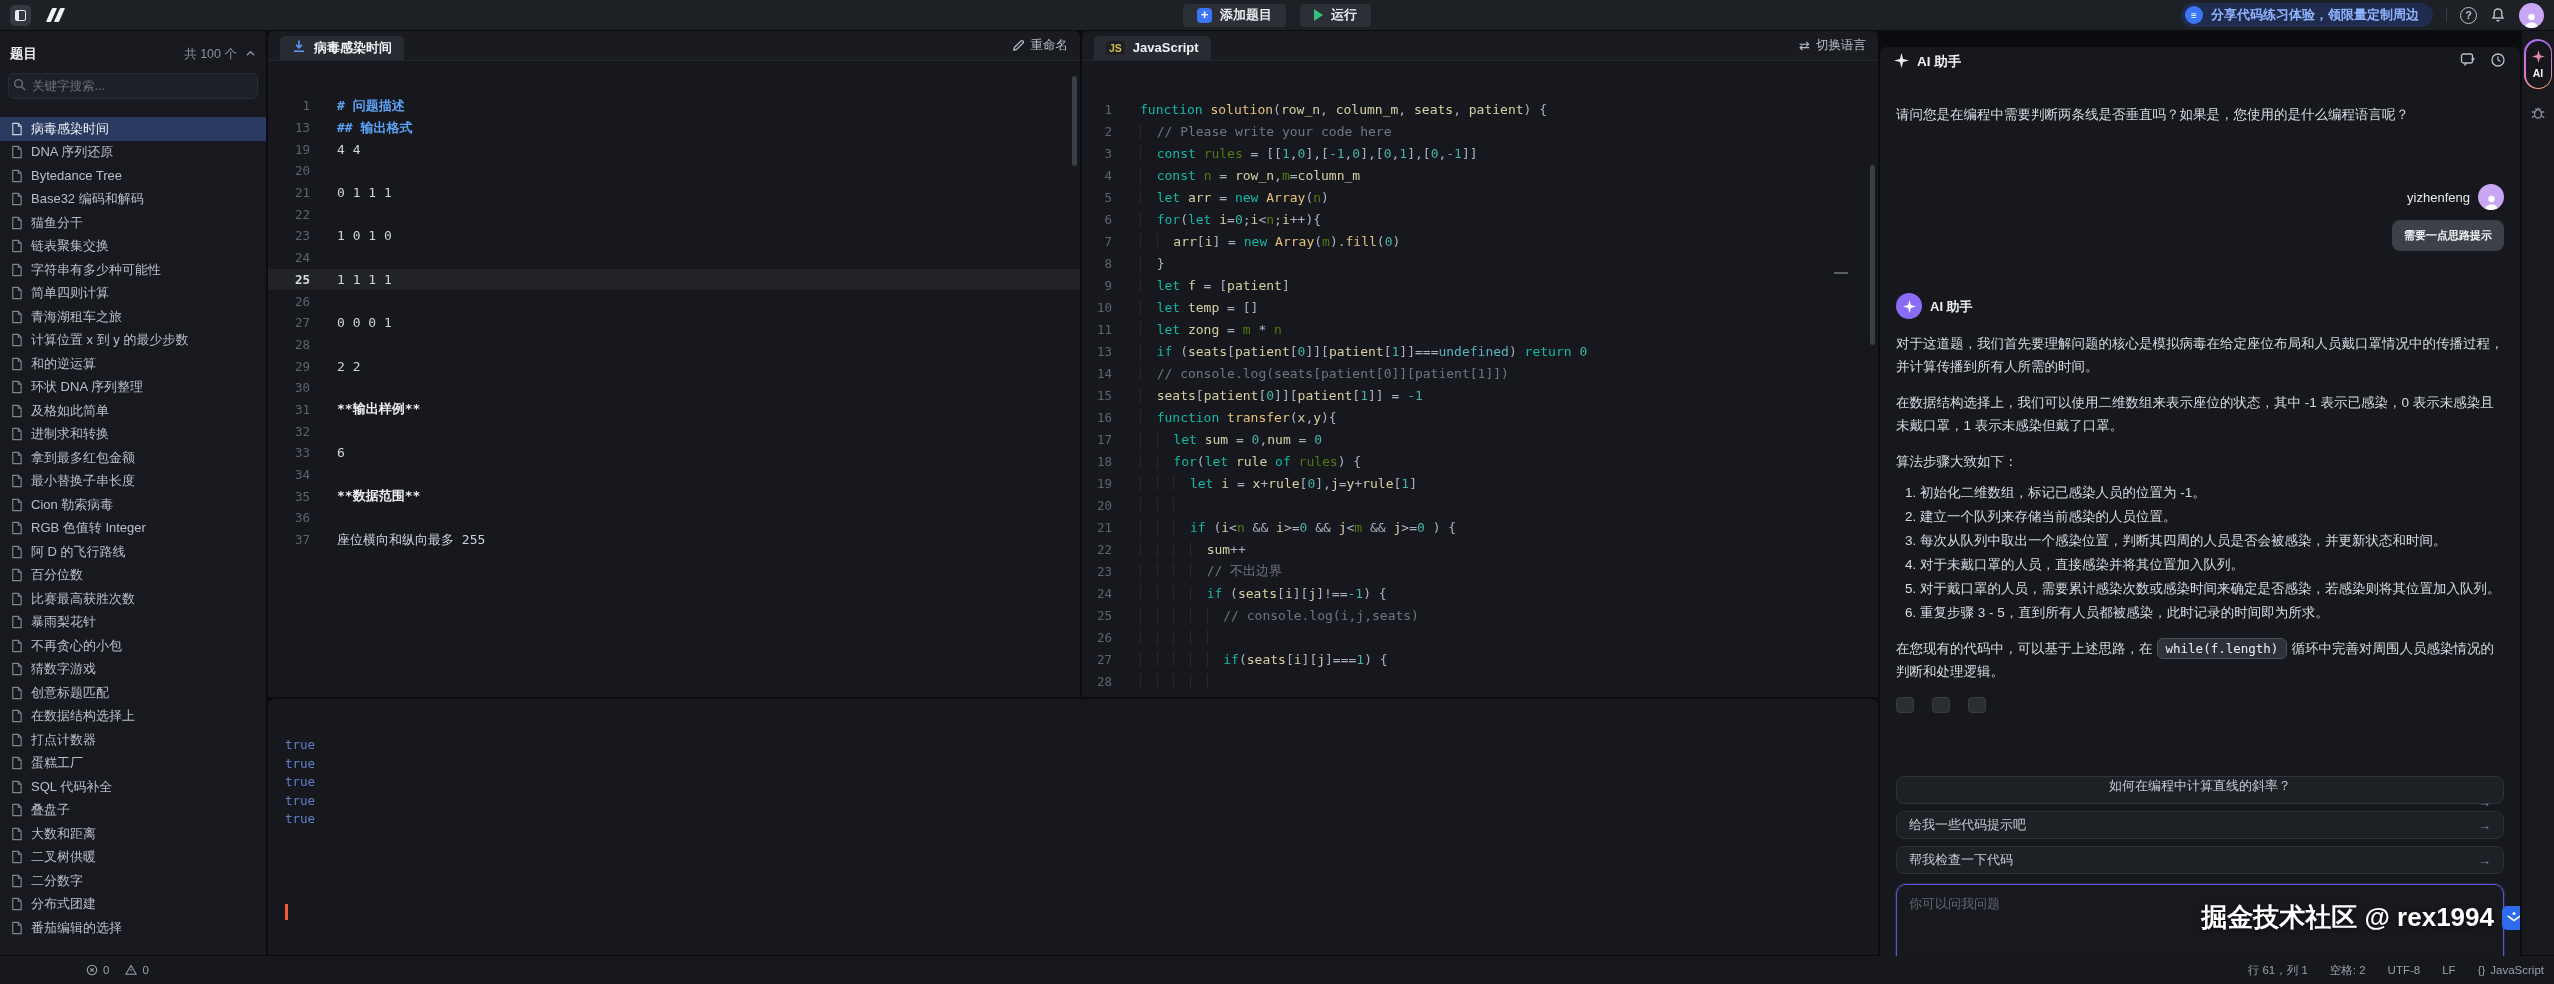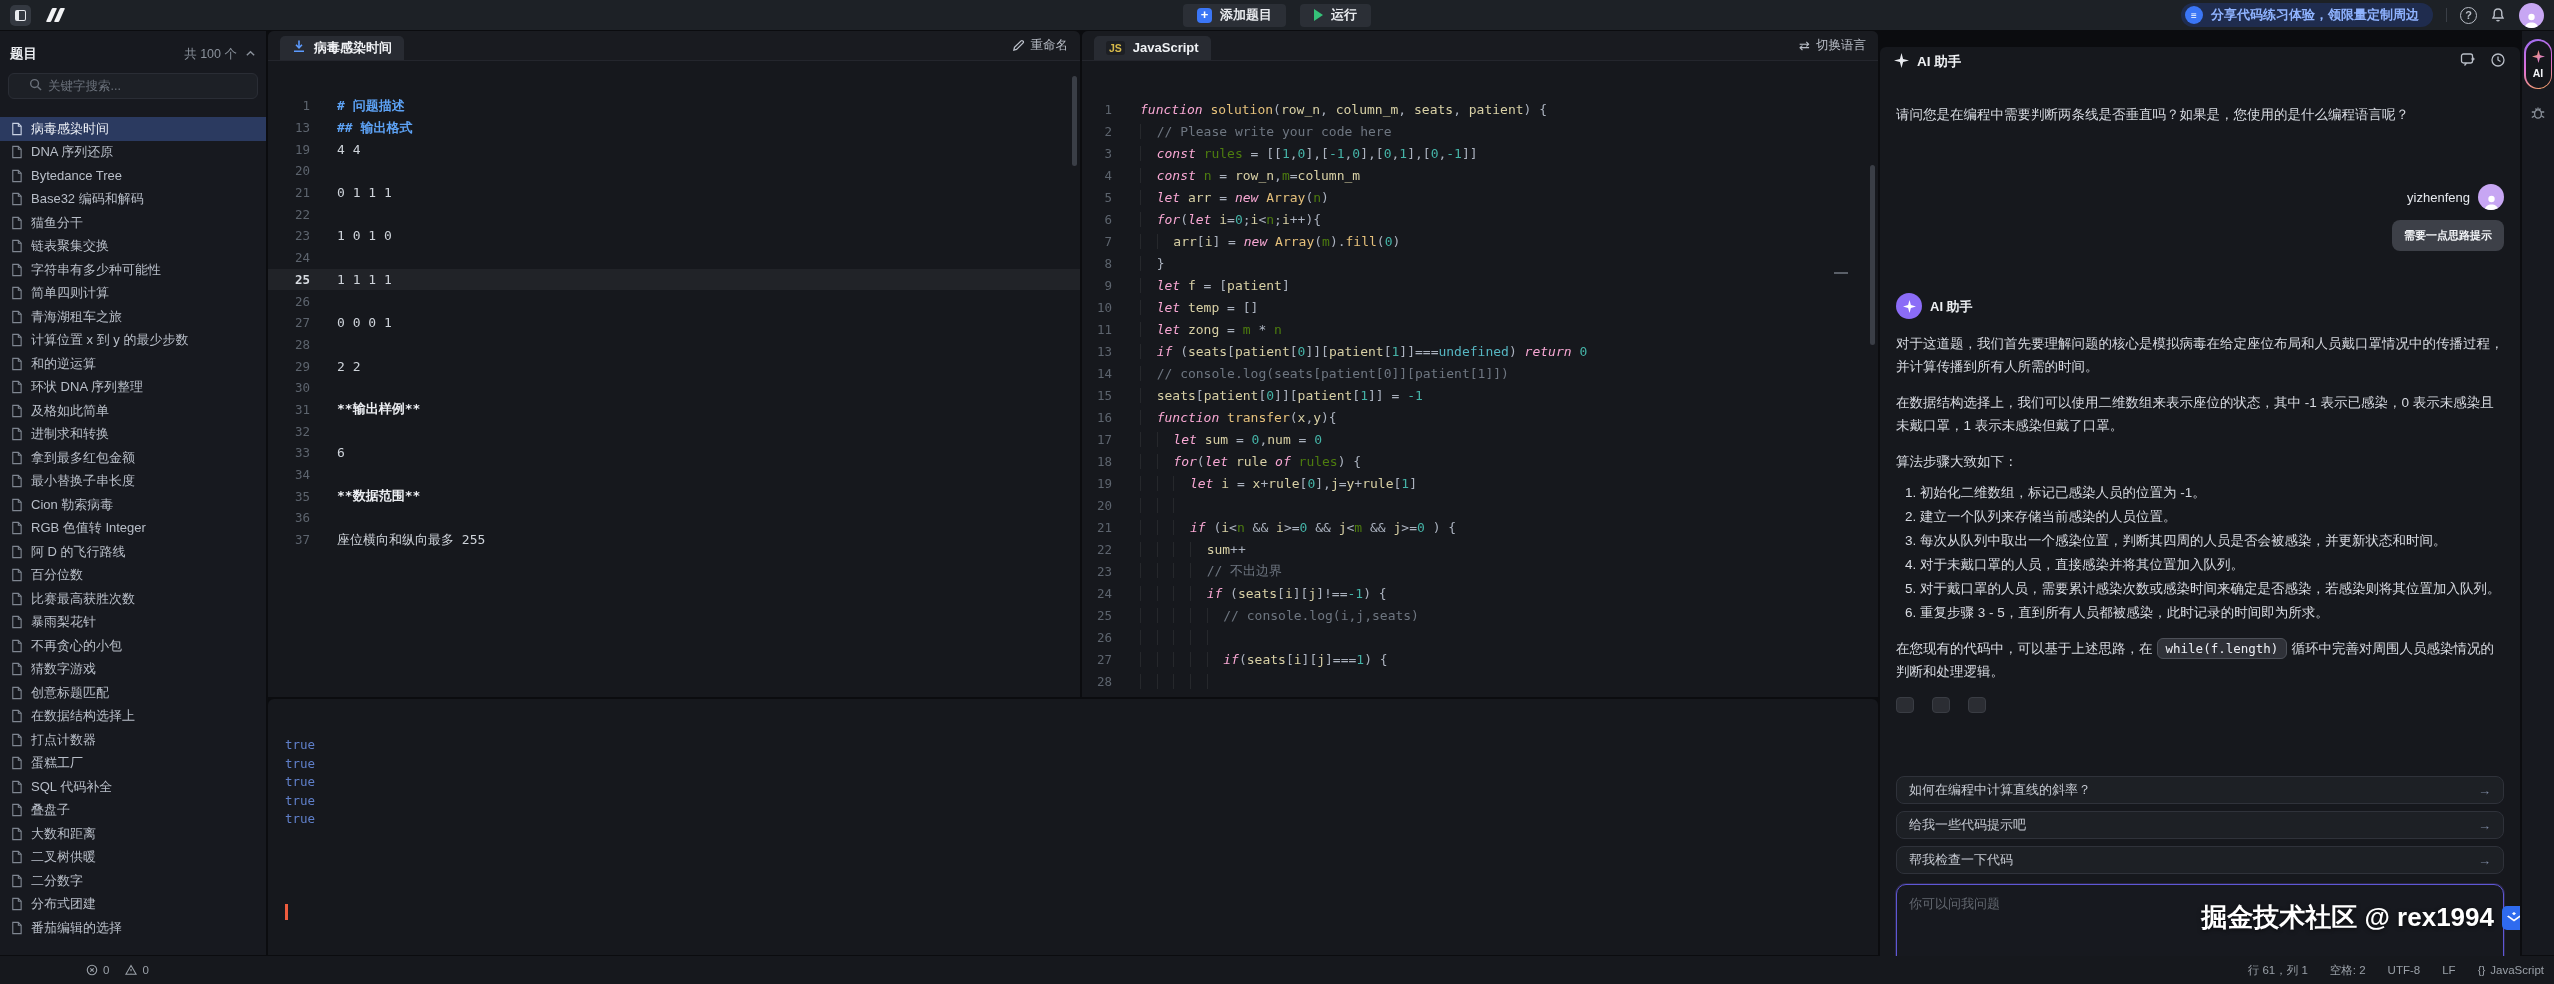--- a/index.html
+++ b/index.html
@@ -25,21 +25,21 @@
   .round-ic { width:17px; height:17px; border:1.4px solid #b9bec7; border-radius:50%; color:#b9bec7; font-size:11px; font-weight:700; display:flex; align-items:center; justify-content:center; }
   .bell svg, .icon svg { display:block; }
   .avatar { width:25px; height:25px; border-radius:50%; background:#c7a6f3; display:flex; align-items:flex-end; justify-content:center; overflow:hidden; }
 
   
   .sidebar { position:absolute; left:0; top:31px; width:266px; height:924px; background:#17191f; }
   .sb-head { display:flex; align-items:center; padding:14px 10px 0 10px; }
   .sb-title { font-size:13.5px; font-weight:700; color:#edeff3; flex:1; }
   .sb-count { font-size:12.5px; color:#8a919b; margin-right:8px; }
   .sb-collapse { color:#8a919b; }
-  .sb-search { margin:10px 8px 8px 8px; height:26px; background:#1d2026; border:1px solid #2a2d35; border-radius:6px; display:flex; align-items:center; padding:0 20px; gap:6px; }
+  .sb-search { margin:10px 8px 8px 8px; height:26px; background:#1d2026; border:1px solid #2a2d35; border-radius:6px; display:flex; align-items:center; padding:0 4px; gap:6px; }
   .sb-search input { flex:1; background:transparent; border:none; outline:none; color:#cfd3da; font-size:12.5px; font-family:inherit; }
   .sb-search input::placeholder { color:#6b717b; }
   .sb-list { position:absolute; left:0; right:0; top:86px; bottom:0; overflow:hidden; }
   .sb-item { display:flex; align-items:center; gap:8px; height:23.5px; padding:0 10px; font-size:13px; color:#b9bfc9; cursor:pointer; white-space:nowrap; }
   .sb-item .ic { color:#7f8691; flex:none; display:flex; }
   .sb-item.sel { background:#2b3a60; color:#eef1f7; }
   .sb-item.sel .ic { color:#c9d2e4; }
 
   
   .panel { position:absolute; background:#16181d; border-radius:6px 6px 0 0; overflow:hidden; }
@@ -59,21 +59,21 @@
   .code .ed-row { height:22px; }
   .ed-row.cur { background:rgba(255,255,255,.05); }
   .ln { flex:none; width:42px; text-align:right; color:#5d646e; font-size:12.5px; }
   .code .ln { width:30px; }
   .ed-row.cur .ln { color:#d8dce2; font-weight:700; }
   .lt { white-space:pre; margin-left:27px; color:#ced3da; }
   .code .lt { margin-left:28px; color:#abb2bf; }
   .md-h { color:#5da2f5; font-weight:700; }
   .md-b { color:#eceef2; font-weight:700; }
   .md-t { color:#ced3da; }
-  .tk-k { color:#f9a8d4;font-style:italic; } .tk-f { color:#e5c07b; } .tk-v { color:#d8d0a5; }
+  .tk-k { color:#14b8a6; } .tk-f { color:#e5c07b; } .tk-v { color:#d8d0a5; }
   .tk-b { color:#4d7c0f;text-align:center; } .tk-n { color:#45b3a7; } .tk-c { color:#6e7681; }
   .tk-p { color:#abb2bf; } .tk-u { color:#56b6c2; }
   .tk-g { display:inline-block; white-space:pre; border-left:1px solid rgba(255,255,255,.07); }
   .v-thumb { position:absolute; width:5px; border-radius:3px; background:#3a3e46; }
   .fold-dash { position:absolute; right:30px; top:241px; width:14px; height:2px; background:#5a5f68; }
 
   
   .output-panel { left:268px; top:699px; width:1610px; height:256px; }
   .out-tab { display:flex; align-items:center; height:24px; margin-top:4px; padding:0 14px; background:#282b32; border-radius:5px 5px 0 0; font-size:13px; font-weight:700; color:#f0f2f5; }
   .out-close { margin-left:auto; color:#aeb4bb; font-size:17px; cursor:pointer; line-height:1; }
@@ -813,21 +813,21 @@
         </ol>
       <p class="ai-p"><span>在您现有的代码中，可以基于上述思路，在</span><span class="code-chip">while(f.length)</span><span>循环中完善对周围人员感染情况的判断和处理逻辑。</span></p>
       <div class="msg-actions">
         <span></span>
         <span></span>
         <span></span>
       </div>
     </div>
 
     <div id="chips">
-        <div class="chip" style="bottom: 167px;">
+        <div class="chip" style="bottom: 167px; flex-direction: column;">
           <span>如何在编程中计算直线的斜率？</span>
           <span class="arr">→</span>
         </div>
         <div class="chip" style="bottom: 132px;">
           <span>给我一些代码提示吧</span>
           <span class="arr">→</span>
         </div>
         <div class="chip" style="bottom: 97px;">
           <span>帮我检查一下代码</span>
           <span class="arr">→</span>

